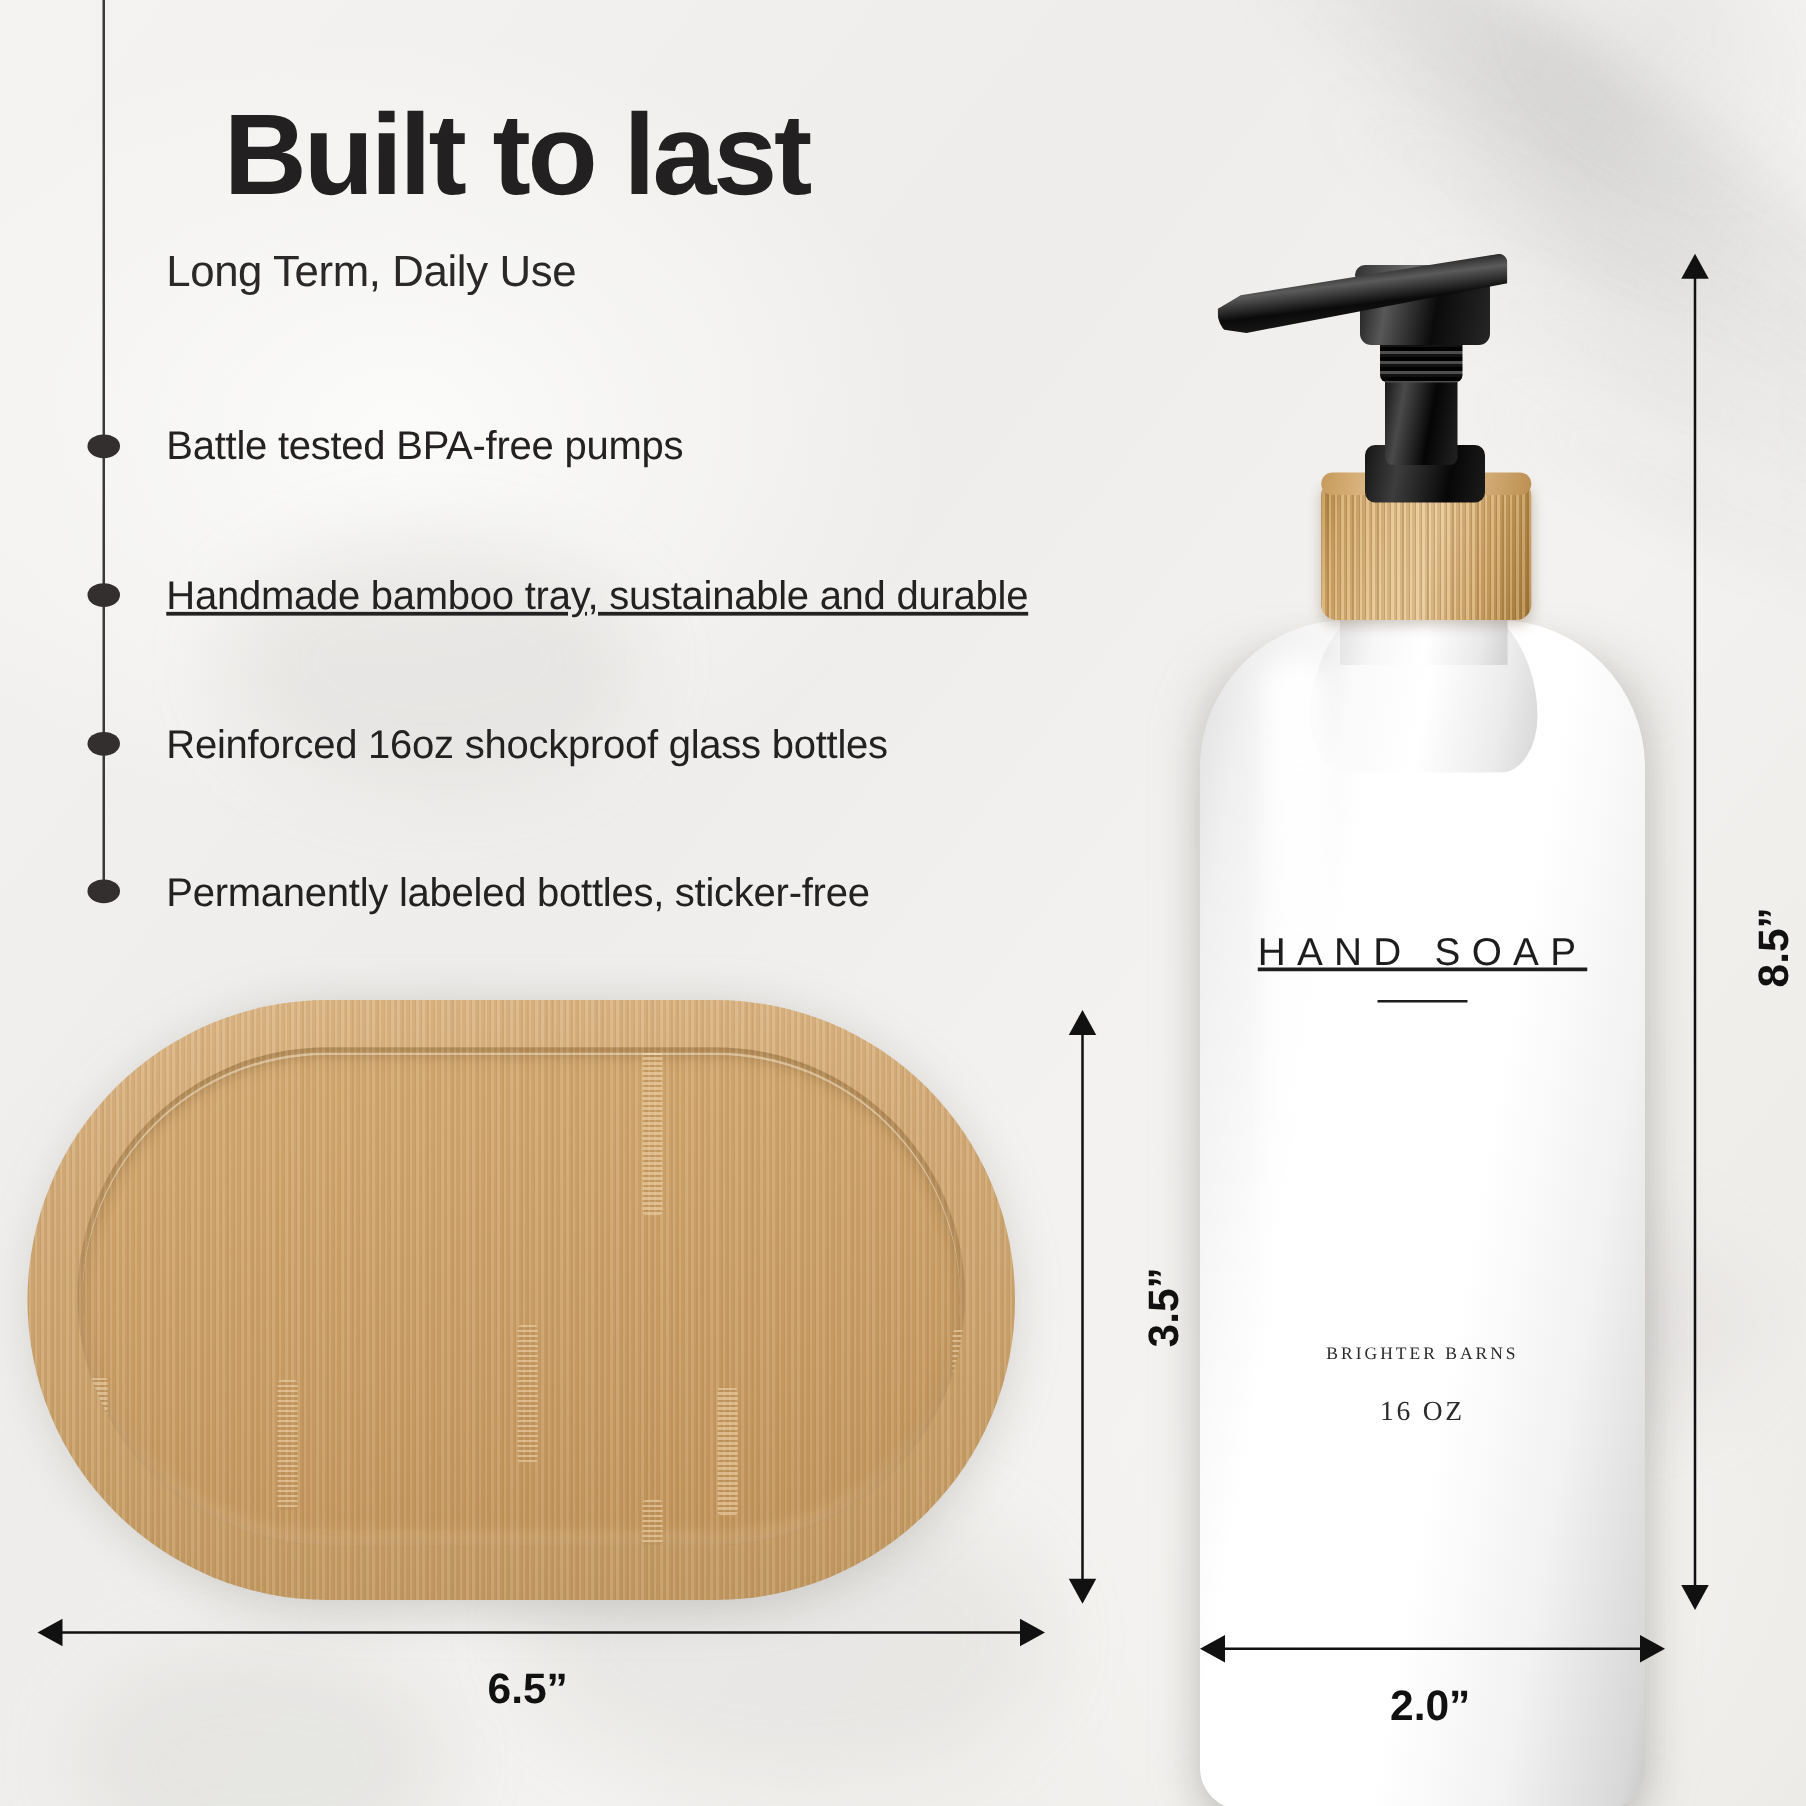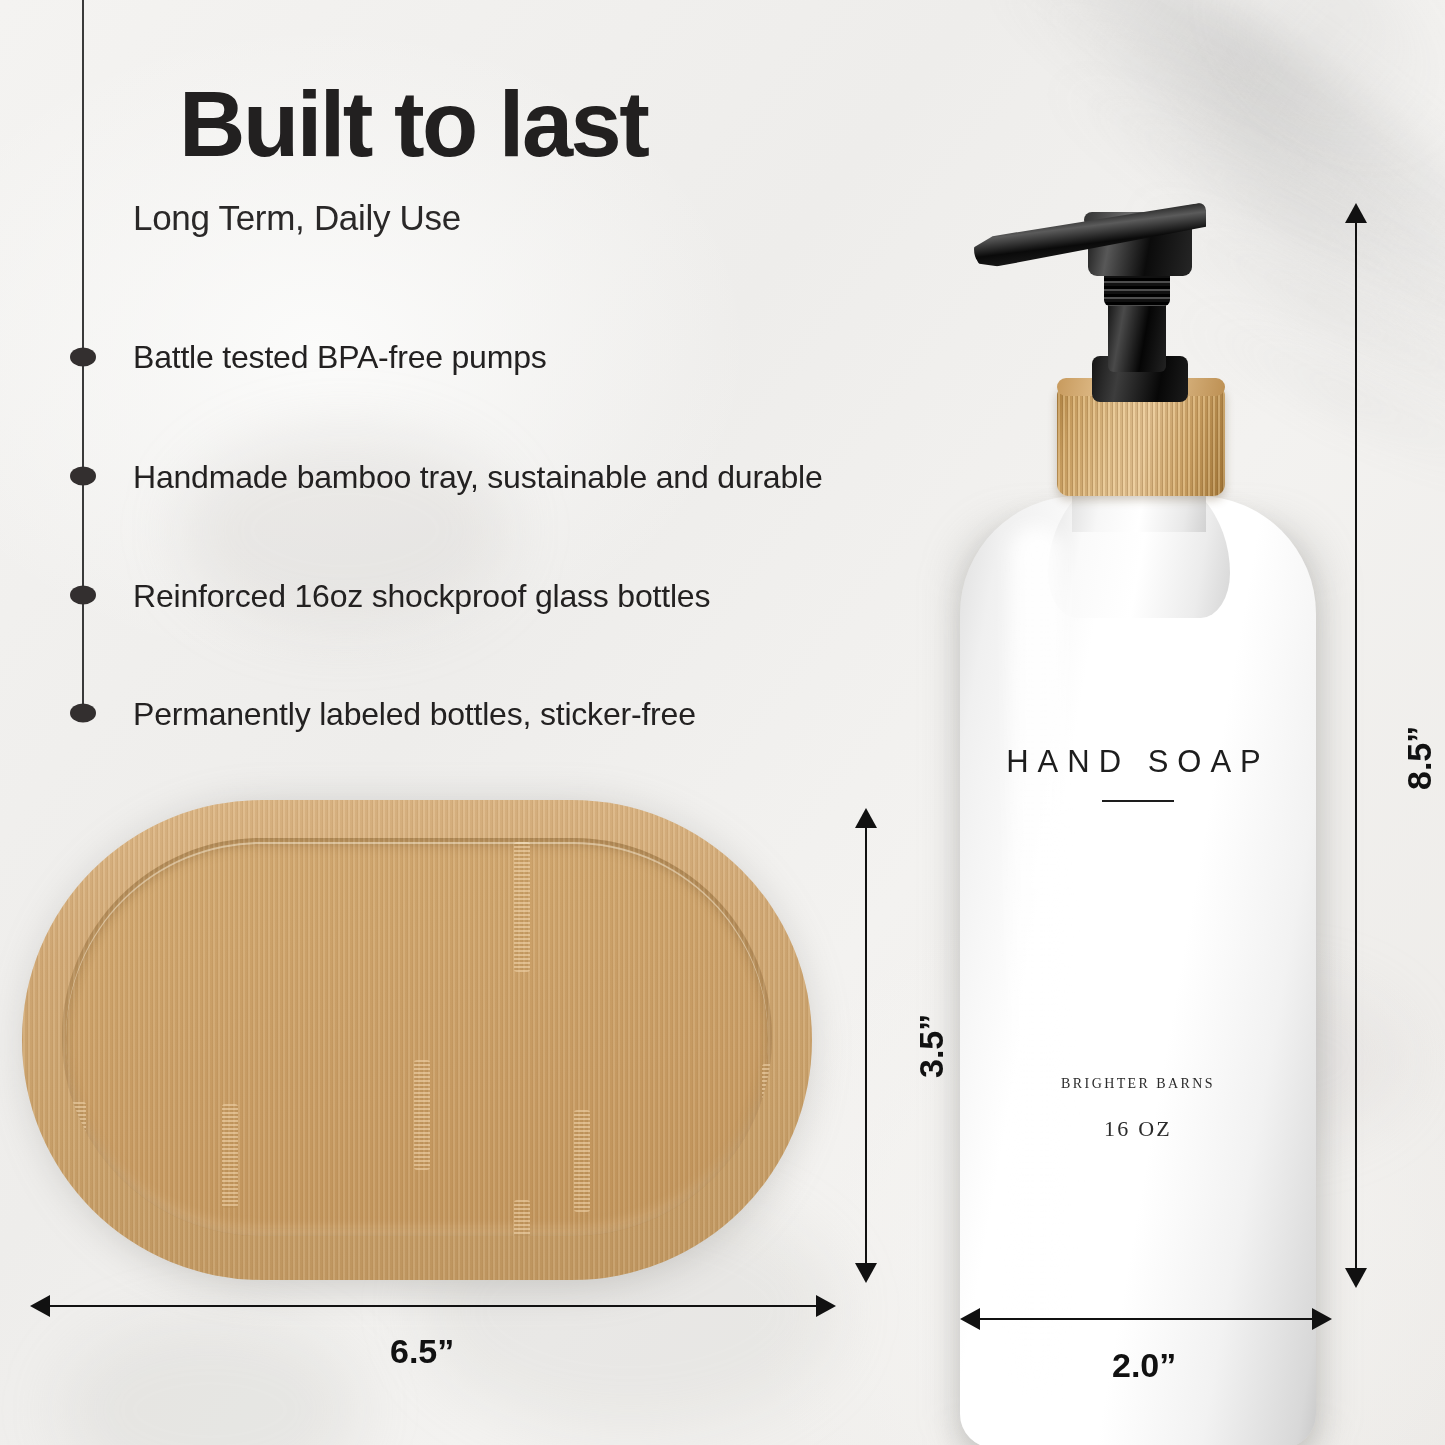--- a/index.html
+++ b/index.html
@@ -117,21 +117,21 @@
     background:linear-gradient(100deg,#1a1a1a,#585858 22%,#0b0b0b 58%,#262626 100%);}
   .pump-head-top{position:absolute;left:132px;top:16px;width:112px;height:16px;border-radius:8px;
     background:linear-gradient(100deg,#333,#6b6b6b 40%,#141414);}
   .nozzle{position:absolute;left:22px;top:6px;width:232px;height:44px;
     background:linear-gradient(180deg,#2b2b2b 0%,#5b5b5b 22%,#0a0a0a 62%,#1d1d1d 100%);
     border-radius:22px 10px 6px 30px;
     transform:skewY(-7deg);transform-origin:right center;
     clip-path:polygon(0% 38%,8% 18%,100% 0%,100% 56%,10% 88%,0% 74%);}
 
   .label-title{position:absolute;left:0;top:548px;width:372px;text-align:center;
-    font-size:31px;letter-spacing:9px;color:#1d1d1d;font-weight:400;}
+    font-size:31px;letter-spacing:9px;color:#1d1d1d;font-weight:400;text-decoration:underline;}
   .label-rule{position:absolute;left:186px;top:604px;width:72px;height:2px;background:#1d1d1d;
     transform:translateX(-50%);}
   .brand{position:absolute;left:0;top:880px;width:372px;text-align:center;
     font-family:"Liberation Serif", serif;font-size:14px;letter-spacing:2.4px;color:#2b2b2b;}
   .brand-oz{position:absolute;left:0;top:920px;width:372px;text-align:center;
     font-family:"Liberation Serif", serif;font-size:22px;letter-spacing:2.2px;color:#2b2b2b;}
 
   
   .vdim{position:absolute;width:2px;background:#111;}
   .hdim{position:absolute;height:2px;background:#111;}
@@ -164,21 +164,21 @@
     <div>Long Term, Daily Use</div>
   </div>
 
   <div class="vline" style="height:713px;"></div>
   <div class="dot" style="left:83px;top:357px;"></div>
   <div class="dot" style="left:83px;top:476px;"></div>
   <div class="dot" style="left:83px;top:595px;"></div>
   <div class="dot" style="left:83px;top:713px;"></div>
 
   <div class="bullet" style="top:357px;">Battle tested BPA-free pumps</div>
-  <div class="bullet" style="top:477px;">Handmade bamboo tray, sustainable and durable</div>
+  <div class="bullet" style="top:477px;text-decoration:underline;">Handmade bamboo tray, sustainable and durable</div>
   <div class="bullet" style="top:596px;">Reinforced 16oz shockproof glass bottles</div>
   <div class="bullet" style="top:714px;">Permanently labeled bottles, sticker-free</div>
 
   <div class="tray-wrap">
     <div class="tray-shadow"></div>
     <div class="tray-outer-base"></div>
     <div class="grain"></div>
     <div class="tray-inner">
       <div class="grain2"></div>
       <div class="node" style="left:452px;top:4px;height:130px;"></div>

